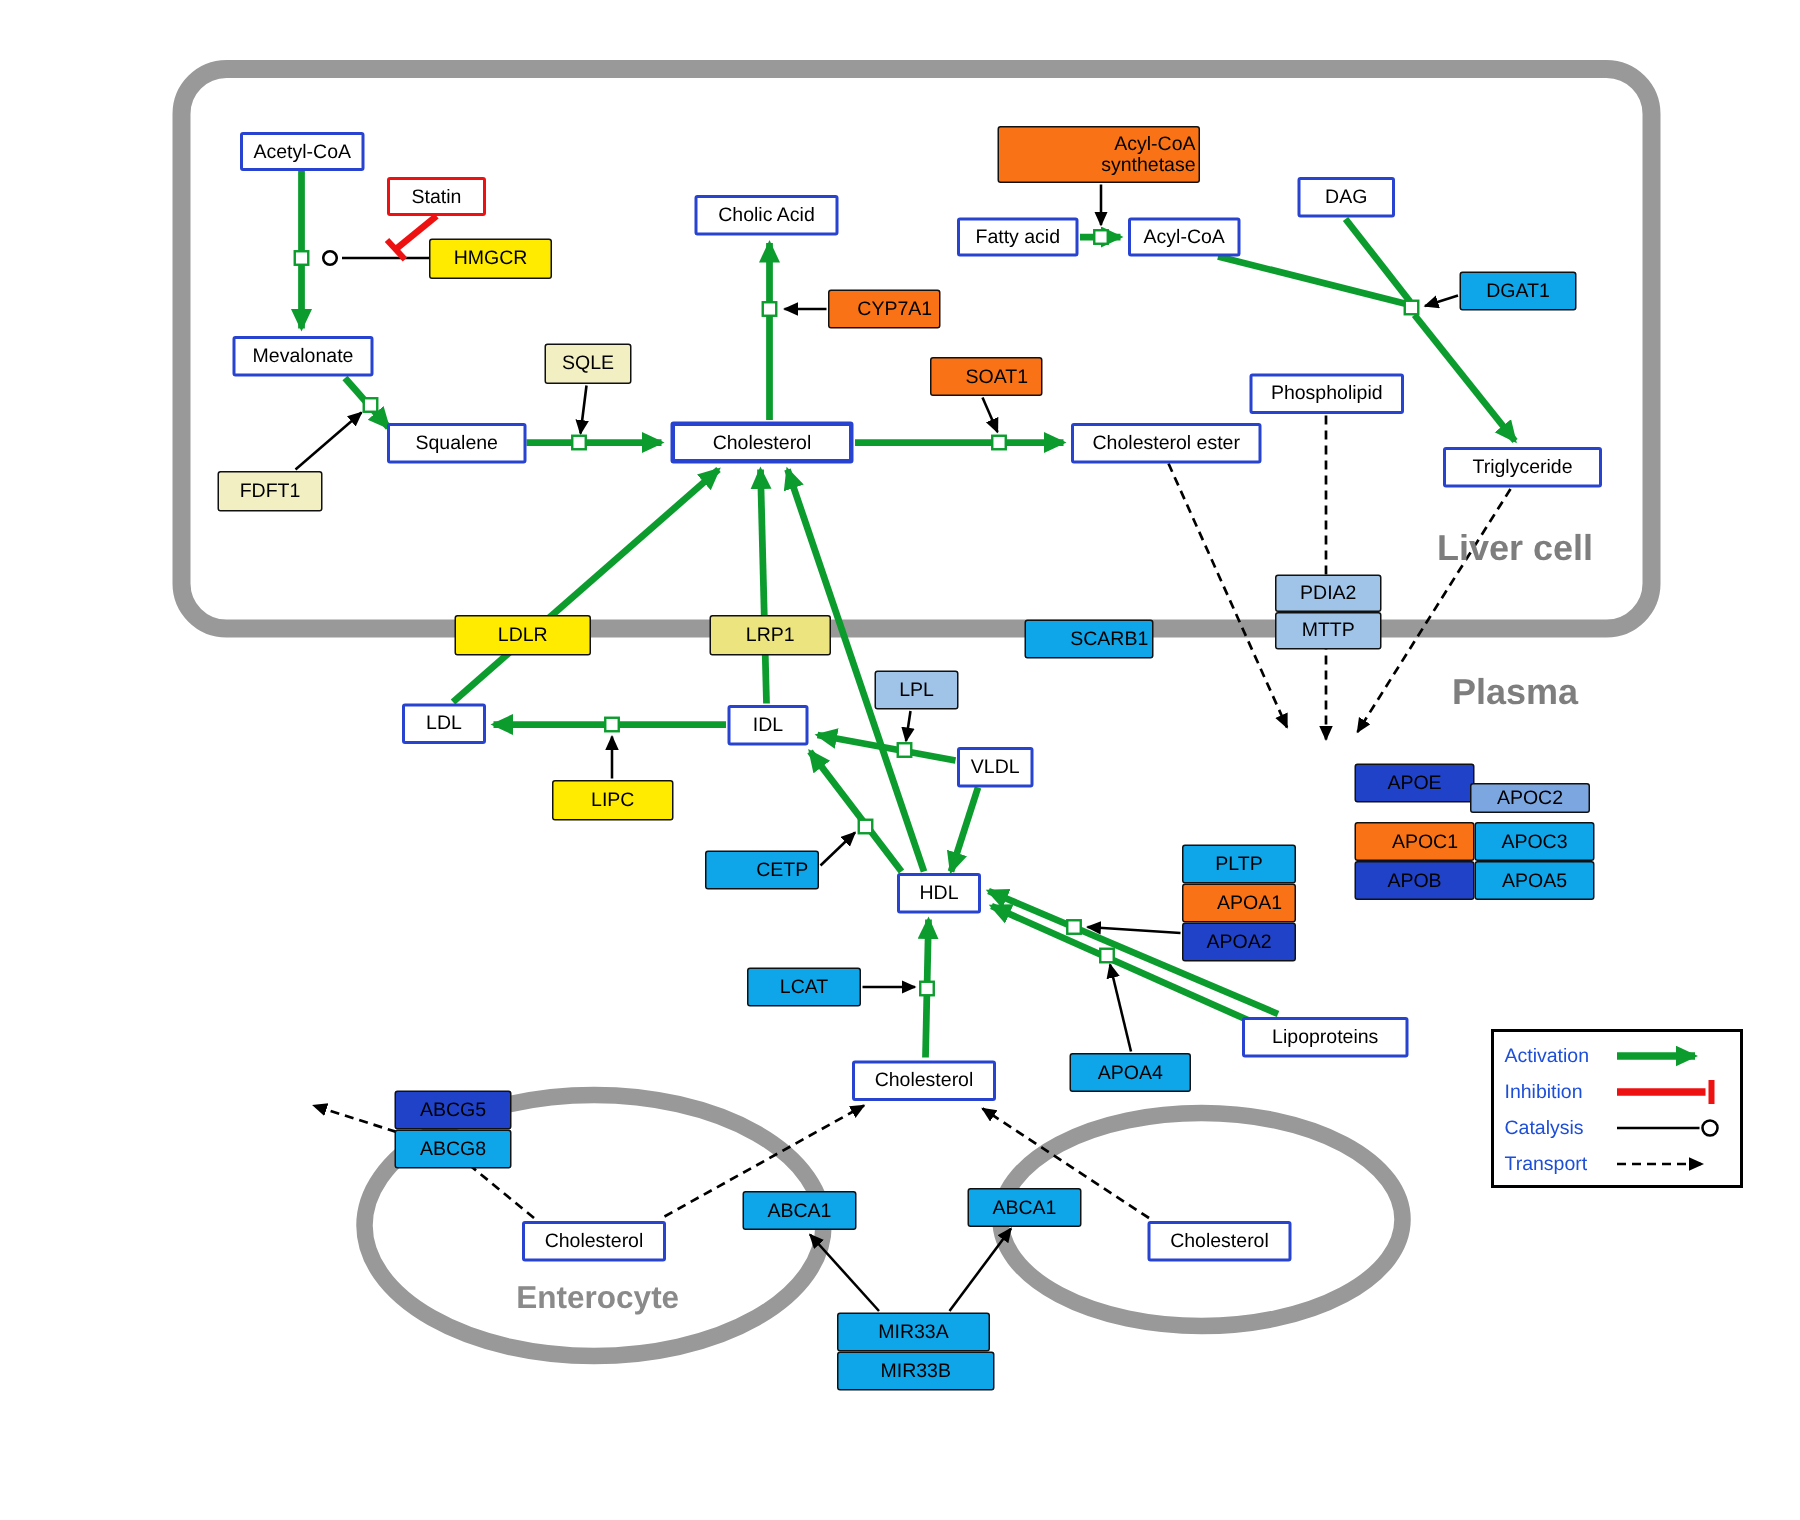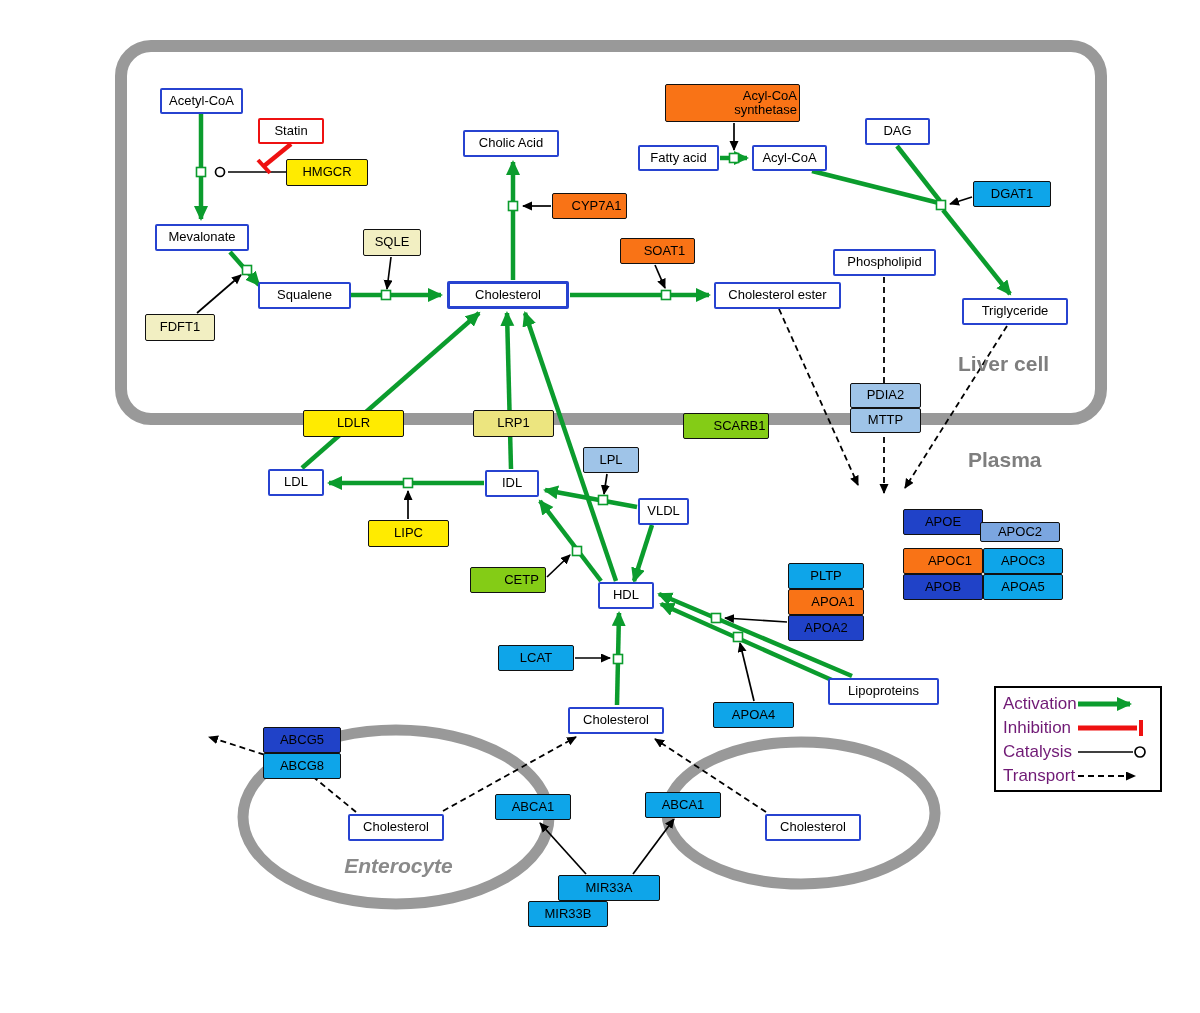--- a/index.html
+++ b/index.html
@@ -8,30 +8,30 @@
   #edges{position:absolute;left:0;top:0;}
   .node{position:absolute;display:flex;align-items:center;justify-content:center;
         box-sizing:border-box;font-size:13px;color:#000;text-align:right;line-height:1.08;
         border-radius:2px;padding:0 2px;}
   .metab{background:#fff;border:2px solid #2743d0;}
   .metab-bold{border-width:3px;}
   .redb{background:#fff;border:2px solid #ee1111;}
   .yel{background:#ffeb00;border:1.5px solid #111;}
   .yel2{background:#ece57f;border:1.5px solid #111;}
   .cream{background:#f2efc2;border:1.5px solid #111;}
-  .b1{background:#84cc16;border:1.5px solid #111;padding-left:29px;}
+  .b1{background:#0ea5e9;border:1.5px solid #111;padding-left:29px;}
   .b2{background:#9fc4e8;border:1.5px solid #111;}
   .b3{background:#7ba6e0;border:1.5px solid #111;}
   .b4{background:#f97316;border:1.5px solid #111;padding-left:16px;}
   .b5{background:#0ea5e9;border:1.5px solid #111;}
   .b6{background:#2042c8;border:1.5px solid #111;}
   .zone-label{position:absolute;font-weight:bold;color:#7e7e7e;}
-  .zl-big{font-size:21px;}
+  .zl-big{font-size:24px;}
   .zl-mid{font-size:21px;color:#8a8a8a;}
-  .legend-label{position:absolute;font-size:17px;color:#701a75;height:18px;line-height:18px;}
+  .legend-label{position:absolute;font-size:13px;color:#1d4ed8;height:18px;line-height:18px;}
 </style>
 </head>
 <body>
 
 <div id="canvas">
 
 <svg id="edges" width="1200" height="1013" viewBox="0 0 1200 1013">
   <defs>
     <marker id="ag" markerUnits="userSpaceOnUse" markerWidth="18" markerHeight="16" refX="13" refY="7" orient="auto">
       <path d="M0,0 L15,7 L0,14 Z" fill="#0b9c2d"></path>
@@ -124,21 +124,21 @@
     <line x1="1078" y1="728" x2="1137" y2="728" stroke="#ee1111" stroke-width="5"></line>
     <line x1="1141" y1="720" x2="1141" y2="736" stroke="#ee1111" stroke-width="4"></line>
     <line x1="1078" y1="752" x2="1133" y2="752" stroke="#000" stroke-width="1.7"></line>
     <circle cx="1140" cy="752" r="5" fill="#fff" stroke="#000" stroke-width="1.7"></circle>
     <line x1="1078" y1="776" x2="1135" y2="776" stroke="#000" stroke-width="1.8" stroke-dasharray="6 4" marker-end="url(#ab)"></line>
   </g>
 </svg>
 
 <div class="zone-label zl-big" style="left:958px;top:352px;">Liver cell</div>
 <div class="zone-label zl-big" style="left:968px;top:448px;">Plasma</div>
-<div class="zone-label zl-mid" style="left:326px;top:854px;width:145px;text-align:center;font-style:italic;">Enterocyte</div>
+<div class="zone-label zl-mid" style="left:326px;top:854px;width:145px;text-align:center;">Enterocyte</div>
 
 <div class="node metab" style="left:160px;top:88px;width:83px;height:26px">Acetyl-CoA</div>
 <div class="node redb" style="left:258px;top:118px;width:66px;height:26px">Statin</div>
 <div class="node yel" style="left:286px;top:159px;width:82px;height:27px">HMGCR</div>
 <div class="node metab" style="left:155px;top:224px;width:94px;height:27px">Mevalonate</div>
 <div class="node cream" style="left:363px;top:229px;width:58px;height:27px">SQLE</div>
 <div class="node cream" style="left:145px;top:314px;width:70px;height:27px">FDFT1</div>
 <div class="node metab" style="left:258px;top:282px;width:93px;height:27px">Squalene</div>
 <div class="node metab metab-bold" style="left:447px;top:281px;width:122px;height:28px">Cholesterol</div>
 <div class="node metab" style="left:463px;top:130px;width:96px;height:27px">Cholic Acid</div>
@@ -147,21 +147,21 @@
 <div class="node metab" style="left:714px;top:282px;width:127px;height:27px">Cholesterol ester</div>
 <div class="node b4" style="left:665px;top:84px;width:135px;height:38px">Acyl-CoA synthetase</div>
 <div class="node metab" style="left:638px;top:145px;width:81px;height:26px">Fatty acid</div>
 <div class="node metab" style="left:752px;top:145px;width:75px;height:26px">Acyl-CoA</div>
 <div class="node metab" style="left:865px;top:118px;width:65px;height:27px">DAG</div>
 <div class="node b5" style="left:973px;top:181px;width:78px;height:26px">DGAT1</div>
 <div class="node metab" style="left:833px;top:249px;width:103px;height:27px">Phospholipid</div>
 <div class="node metab" style="left:962px;top:298px;width:106px;height:27px">Triglyceride</div>
 <div class="node b2" style="left:850px;top:383px;width:71px;height:25px">PDIA2</div>
 <div class="node b2" style="left:850px;top:408px;width:71px;height:25px">MTTP</div>
-<div class="node yel" style="left:303px;top:410px;width:101px;height:27px">LDLR</div>
+<div class="node yel" style="left:303px;top:410px;width:91px;height:27px">LDLR</div>
 <div class="node yel2" style="left:473px;top:410px;width:81px;height:27px">LRP1</div>
 <div class="node b1" style="left:683px;top:413px;width:86px;height:26px">SCARB1</div>
 <div class="node metab" style="left:268px;top:469px;width:56px;height:27px">LDL</div>
 <div class="node metab" style="left:485px;top:470px;width:54px;height:27px">IDL</div>
 <div class="node b2" style="left:583px;top:447px;width:56px;height:26px">LPL</div>
 <div class="node metab" style="left:638px;top:498px;width:51px;height:27px">VLDL</div>
 <div class="node yel" style="left:368px;top:520px;width:81px;height:27px">LIPC</div>
 <div class="node b1" style="left:470px;top:567px;width:76px;height:26px">CETP</div>
 <div class="node metab" style="left:598px;top:582px;width:56px;height:27px">HDL</div>
 <div class="node b5" style="left:498px;top:645px;width:76px;height:26px">LCAT</div>
@@ -177,20 +177,20 @@
 <div class="node b6" style="left:903px;top:574px;width:80px;height:26px">APOB</div>
 <div class="node b5" style="left:983px;top:574px;width:80px;height:26px">APOA5</div>
 <div class="node metab" style="left:568px;top:707px;width:96px;height:27px">Cholesterol</div>
 <div class="node b6" style="left:263px;top:727px;width:78px;height:26px">ABCG5</div>
 <div class="node b5" style="left:263px;top:753px;width:78px;height:26px">ABCG8</div>
 <div class="node metab" style="left:348px;top:814px;width:96px;height:27px">Cholesterol</div>
 <div class="node b5" style="left:495px;top:794px;width:76px;height:26px">ABCA1</div>
 <div class="node b5" style="left:645px;top:792px;width:76px;height:26px">ABCA1</div>
 <div class="node metab" style="left:765px;top:814px;width:96px;height:27px">Cholesterol</div>
 <div class="node b5" style="left:558px;top:875px;width:102px;height:26px">MIR33A</div>
-<div class="node b5" style="left:528px;top:901px;width:80px;height:26px">MIR33B</div>
+<div class="node b5" style="left:558px;top:901px;width:105px;height:26px">MIR33B</div>
 
 <div class="legend-label" style="left:1003px;top:695px;">Activation</div>
 <div class="legend-label" style="left:1003px;top:719px;">Inhibition</div>
 <div class="legend-label" style="left:1003px;top:743px;">Catalysis</div>
 <div class="legend-label" style="left:1003px;top:767px;">Transport</div>
 
 </div>
 
 </body></html>

